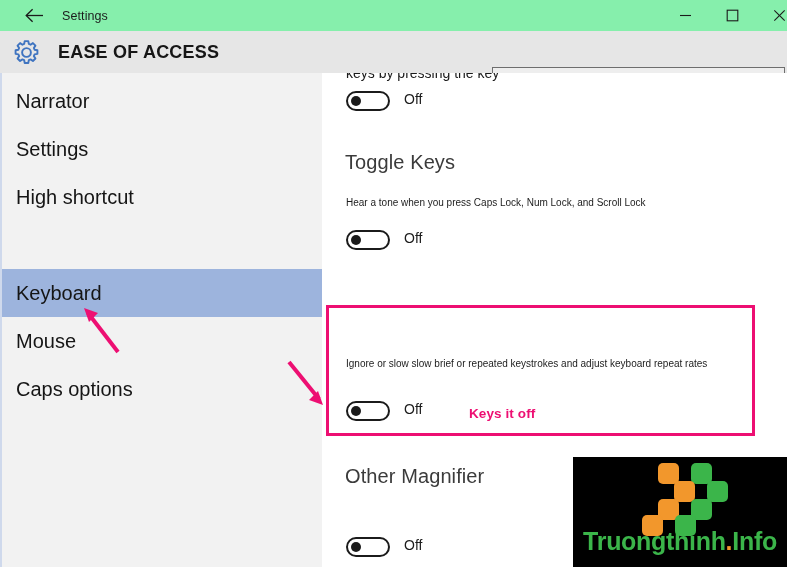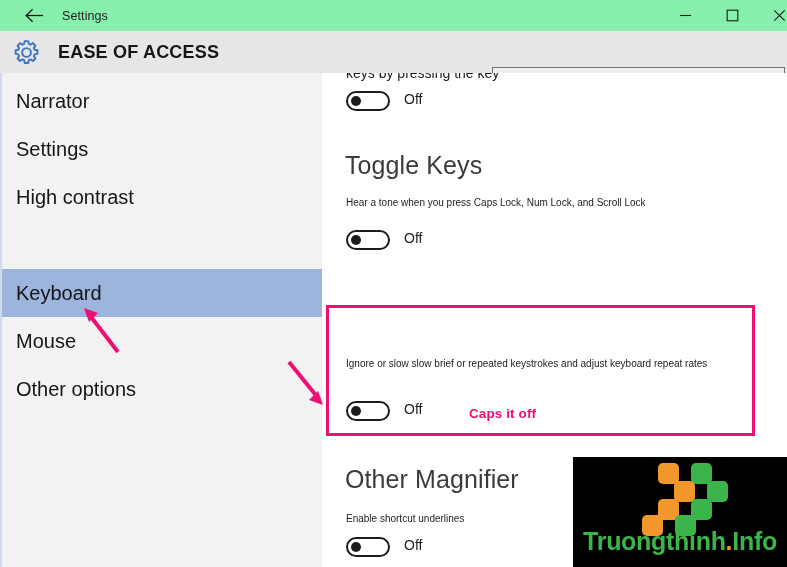--- a/index.html
+++ b/index.html
@@ -141,21 +141,21 @@
     width: 330px;
     font-size: 14px;
     color: #1a1a1a;
     white-space: nowrap;
     overflow: hidden;
   }
 
   .section-title {
     position: absolute;
     left: 23px;
-    font-size: 25px;
+    font-size: 20px;
     font-weight: 400;
     color: #3b3b3b;
     letter-spacing: 0.1px;
   }
   .section-desc {
     position: absolute;
     left: 24px;
     width: 410px;
     font-size: 10px;
     line-height: 16px;
@@ -297,30 +297,30 @@
   </div>
 
   <div id="sidebar">
     <div class="sidebar-item" style="top:4px">
         <span>Narrator</span>
       </div>
     <div class="sidebar-item" style="top:52px">
         <span>Settings</span>
       </div>
     <div class="sidebar-item" style="top:100px">
-        <span>High contrast</span>
+        <span>High shortcut</span>
       </div>
     <div class="sidebar-item" style="top:244px">
         <span>Mouse</span>
       </div>
     <div class="sidebar-item selected" style="top:196px">
         <span>Keyboard</span>
       </div>
     <div class="sidebar-item" style="top:292px">
-        <span>Other options</span>
+        <span>Caps options</span>
       </div>
   </div>
 
   <div id="content">
 
     <div class="clipped-line">keys by pressing the key</div>
     <div class="toggle" style="left:24px; top:18px">
       <div class="track">
           <div class="knob"></div>
         </div>
@@ -336,25 +336,24 @@
       <div class="state">Off</div>
     </div>
 
     <div class="section-desc" style="top:283px">Ignore or slow slow brief or repeated keystrokes and adjust keyboard repeat rates</div>
     <div class="toggle" style="left:24px; top:328px">
       <div class="track">
           <div class="knob"></div>
         </div>
       <div class="state">Off</div>
     </div>
-    <div id="turn-it-off-label">Caps it off</div>
+    <div id="turn-it-off-label">Keys it off</div>
     <div id="filterkeys-highlight"></div>
 
     <div class="section-title" style="top:392px">Other Magnifier</div>
-    <div class="section-desc" style="top:438px">Enable shortcut underlines</div>
     <div class="toggle" style="left:24px; top:464px">
       <div class="track">
           <div class="knob"></div>
         </div>
       <div class="state">Off</div>
     </div>
   </div>
 
   <svg id="annotations" viewBox="0 0 787 567">
 

